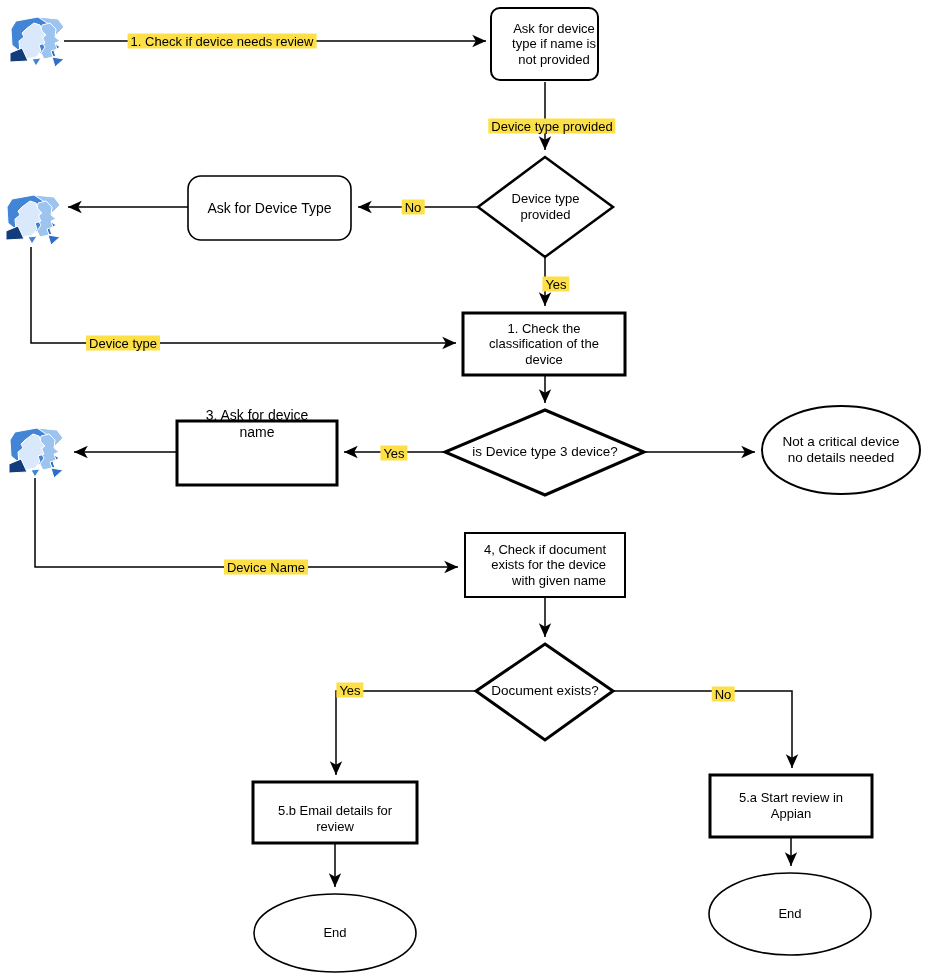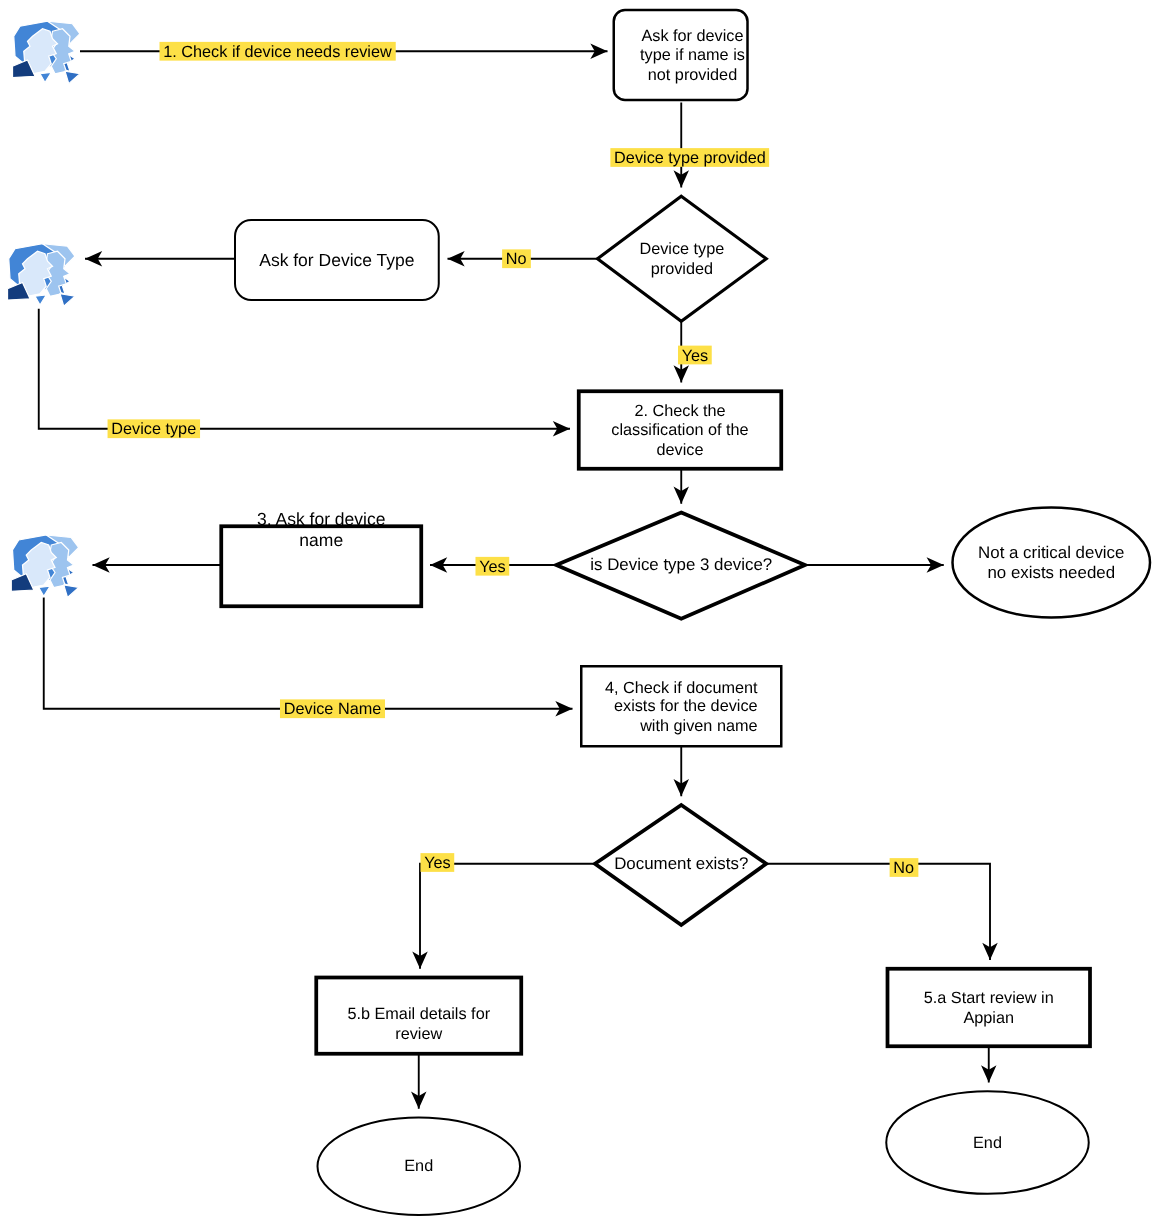--- a/index.html
+++ b/index.html
@@ -81,28 +81,28 @@
     <use href="#users-icon" x="4" y="193"></use>
     <use href="#users-icon" x="7" y="426"></use>
   </svg>
 
   <div class="node-label" style="left:491px;top:8px;width:126px;height:72px;">Ask for device
 type if name is
 not provided</div>
   <div class="node-label" style="left:485px;top:180px;width:121px;height:54px;">Device type
 provided</div>
   <div class="node-label" style="left:188px;top:176px;width:163px;height:64px;font-size:14px;">Ask for Device Type</div>
-  <div class="node-label" style="left:463px;top:313px;width:162px;height:62px;">2. Check the
+  <div class="node-label" style="left:463px;top:313px;width:162px;height:62px;">1. Check the
 classification of the
 device</div>
   <div class="node-label nowrap" style="left:442px;top:438px;width:206px;height:28px;font-size:13.5px;">is Device type 3 device?</div>
   <div class="node-label" style="left:177px;top:398px;width:160px;height:52px;font-size:14px;">3, Ask for device
 name</div>
   <div class="node-label" style="left:765px;top:406px;width:152px;height:88px;font-size:13.5px;">Not a critical device
-no exists needed</div>
+no details needed</div>
   <div class="node-label" style="left:465px;top:533px;width:160px;height:64px;text-align:right;">4, Check if document
 exists for the device
 with given name</div>
   <div class="node-label nowrap" style="left:468px;top:677px;width:154px;height:28px;font-size:13.5px;">Document exists?</div>
   <div class="node-label" style="left:253px;top:782px;width:164px;height:73px;">5.b Email details for
 review</div>
   <div class="node-label" style="left:710px;top:775px;width:162px;height:62px;">5.a Start review in
 Appian</div>
   <div class="node-label" style="left:254px;top:894px;width:162px;height:78px;">End</div>
   <div class="node-label" style="left:709px;top:873px;width:162px;height:82px;">End</div>

